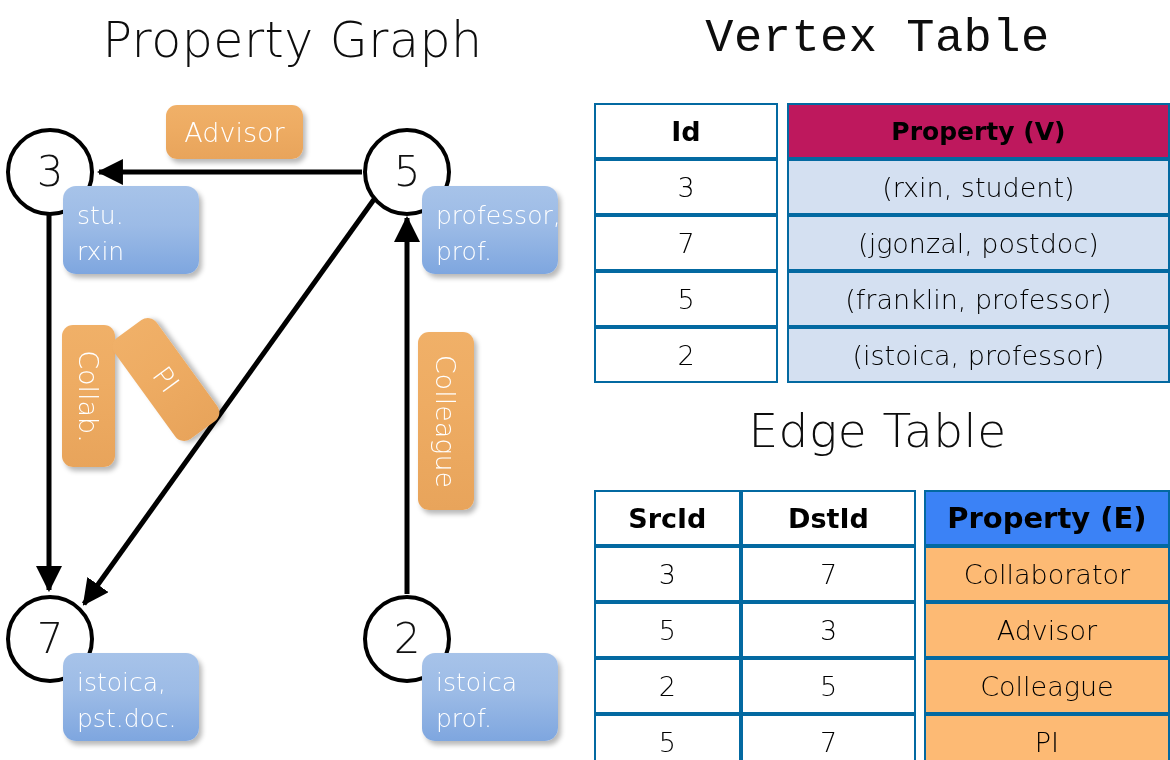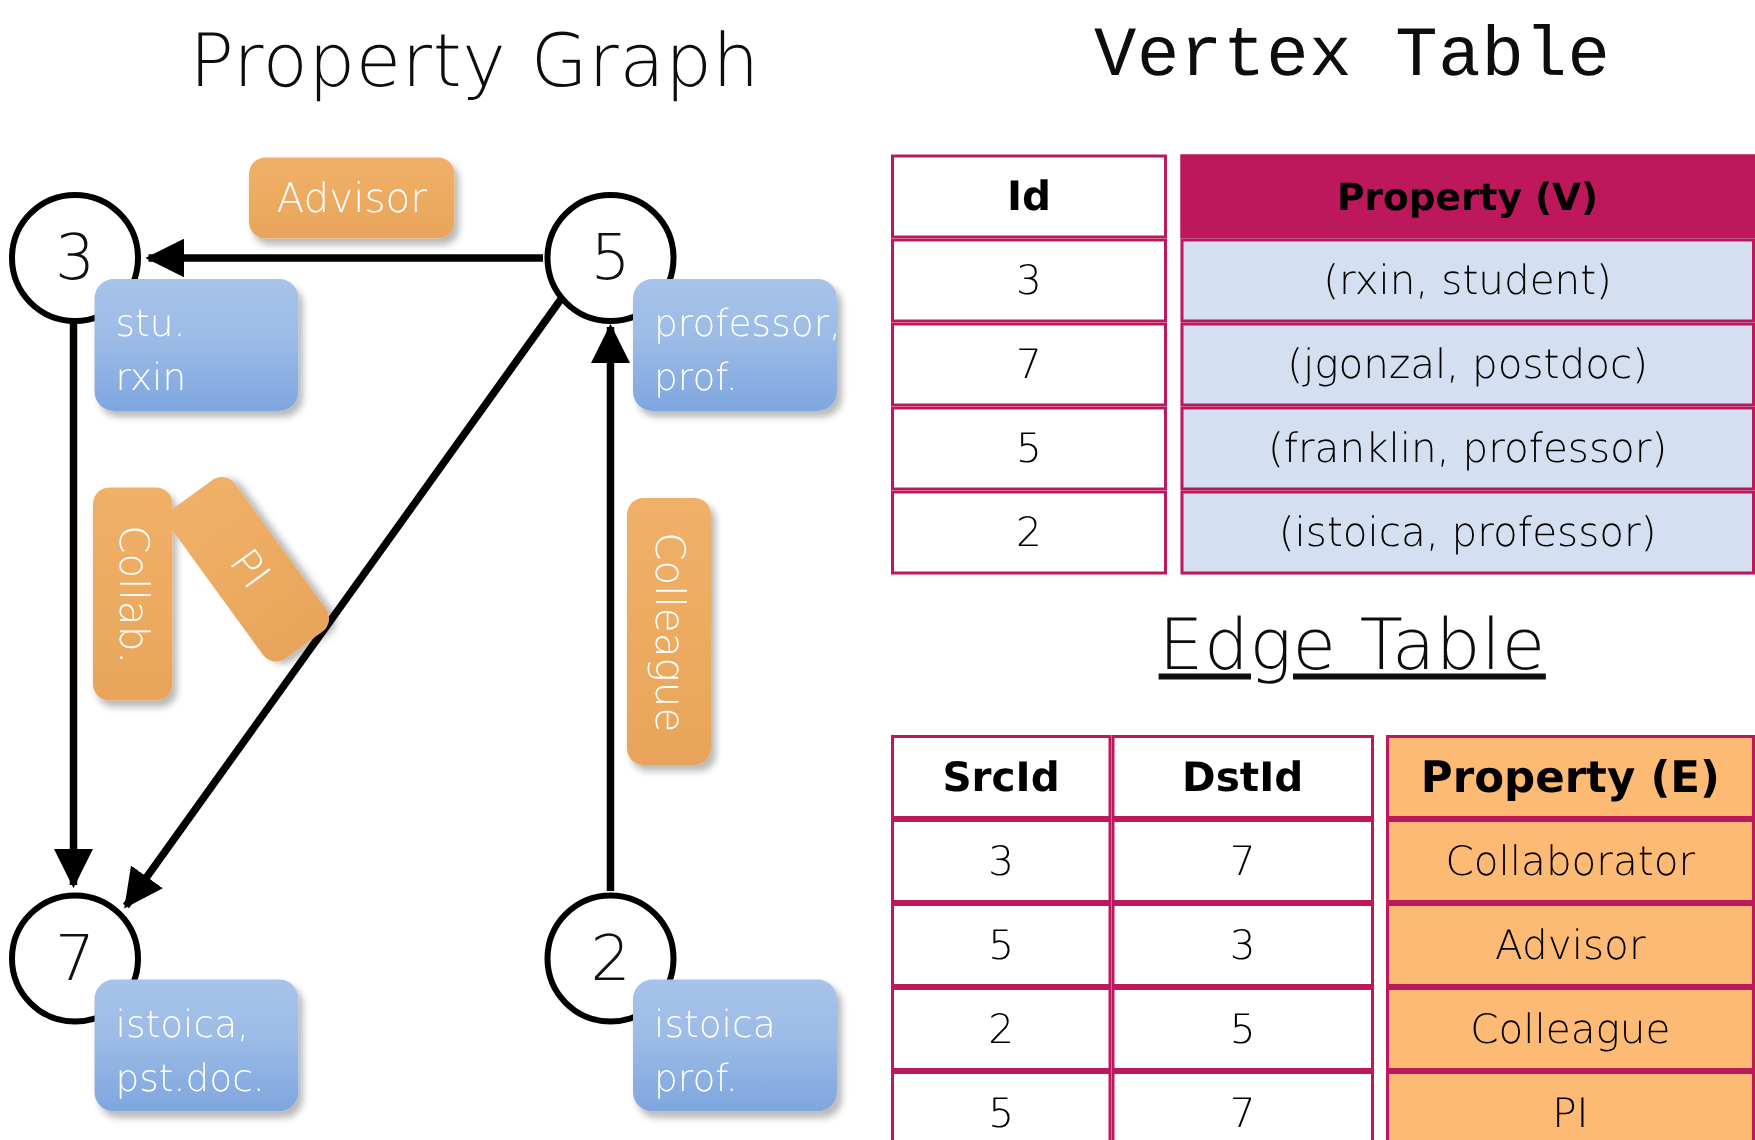--- a/index.html
+++ b/index.html
@@ -22,38 +22,36 @@
   }
 
   
   .section-title {
     position: absolute;
     font-family: "DejaVu Sans", sans-serif;
     font-weight: 300;
     color: #0d0d0d;
     white-space: nowrap;
     letter-spacing: 0.5px;
-    padding-left: 24px;
   }
   #title-property-graph {
     left: 0; top: 12px; width: 585px;
     text-align: center;
     font-size: 49px;
   }
   #title-vertex-table {
     left: 585px; top: 12px; width: 585px;
     text-align: center;
     font-size: 47px;
     font-family: Liberation Mono, monospace;
   }
   #title-edge-table {
     left: 585px; top: 403px; width: 585px;
     text-align: center;
     font-size: 47px;
-    text-decoration: underline;
   }
 
   
   #graph-panel {
     position: absolute;
     left: 0; top: 0;
     width: 585px; height: 760px;
   }
   #graph-edges {
     position: absolute;
@@ -147,21 +145,21 @@
 
   
   .ui-table {
     position: absolute;
     border-collapse: separate;
     border-spacing: 0;
     font-family: "DejaVu Sans", sans-serif;
     font-weight: 300;
   }
   .ui-table td, .ui-table th {
-    border: 2px solid #be185d;
+    border: 2px solid #0369a1;
     text-align: center;
     vertical-align: middle;
     font-weight: 300;
     padding: 0;
     background: #ffffff;
   }
   .ui-table th {
     font-weight: bold;
   }
 
@@ -176,21 +174,21 @@
   #vertex-table .gapcell { border: none; width: 9px; background: #ffffff; }
 
   
   #edge-table {
     left: 594px; top: 490px;
   }
   #edge-table td, #edge-table th { height: 52px; font-size: 27px; }
   #edge-table .col-src { width: 146px; }
   #edge-table .col-dst { width: 176px; }
   #edge-table .col-prop { width: 246px; background: #fdba74; }
-  #edge-table th.col-prop { background: #fdba74; font-size: 29px; }
+  #edge-table th.col-prop { background: #3b82f6; font-size: 29px; }
   #edge-table .gapcell { border: none; width: 8px; background: #ffffff; }
 </style>
 </head>
 <body>
 
 <div id="root">
 
   <div id="graph-panel">
 
     <div class="section-title" id="title-property-graph">Property Graph</div>

